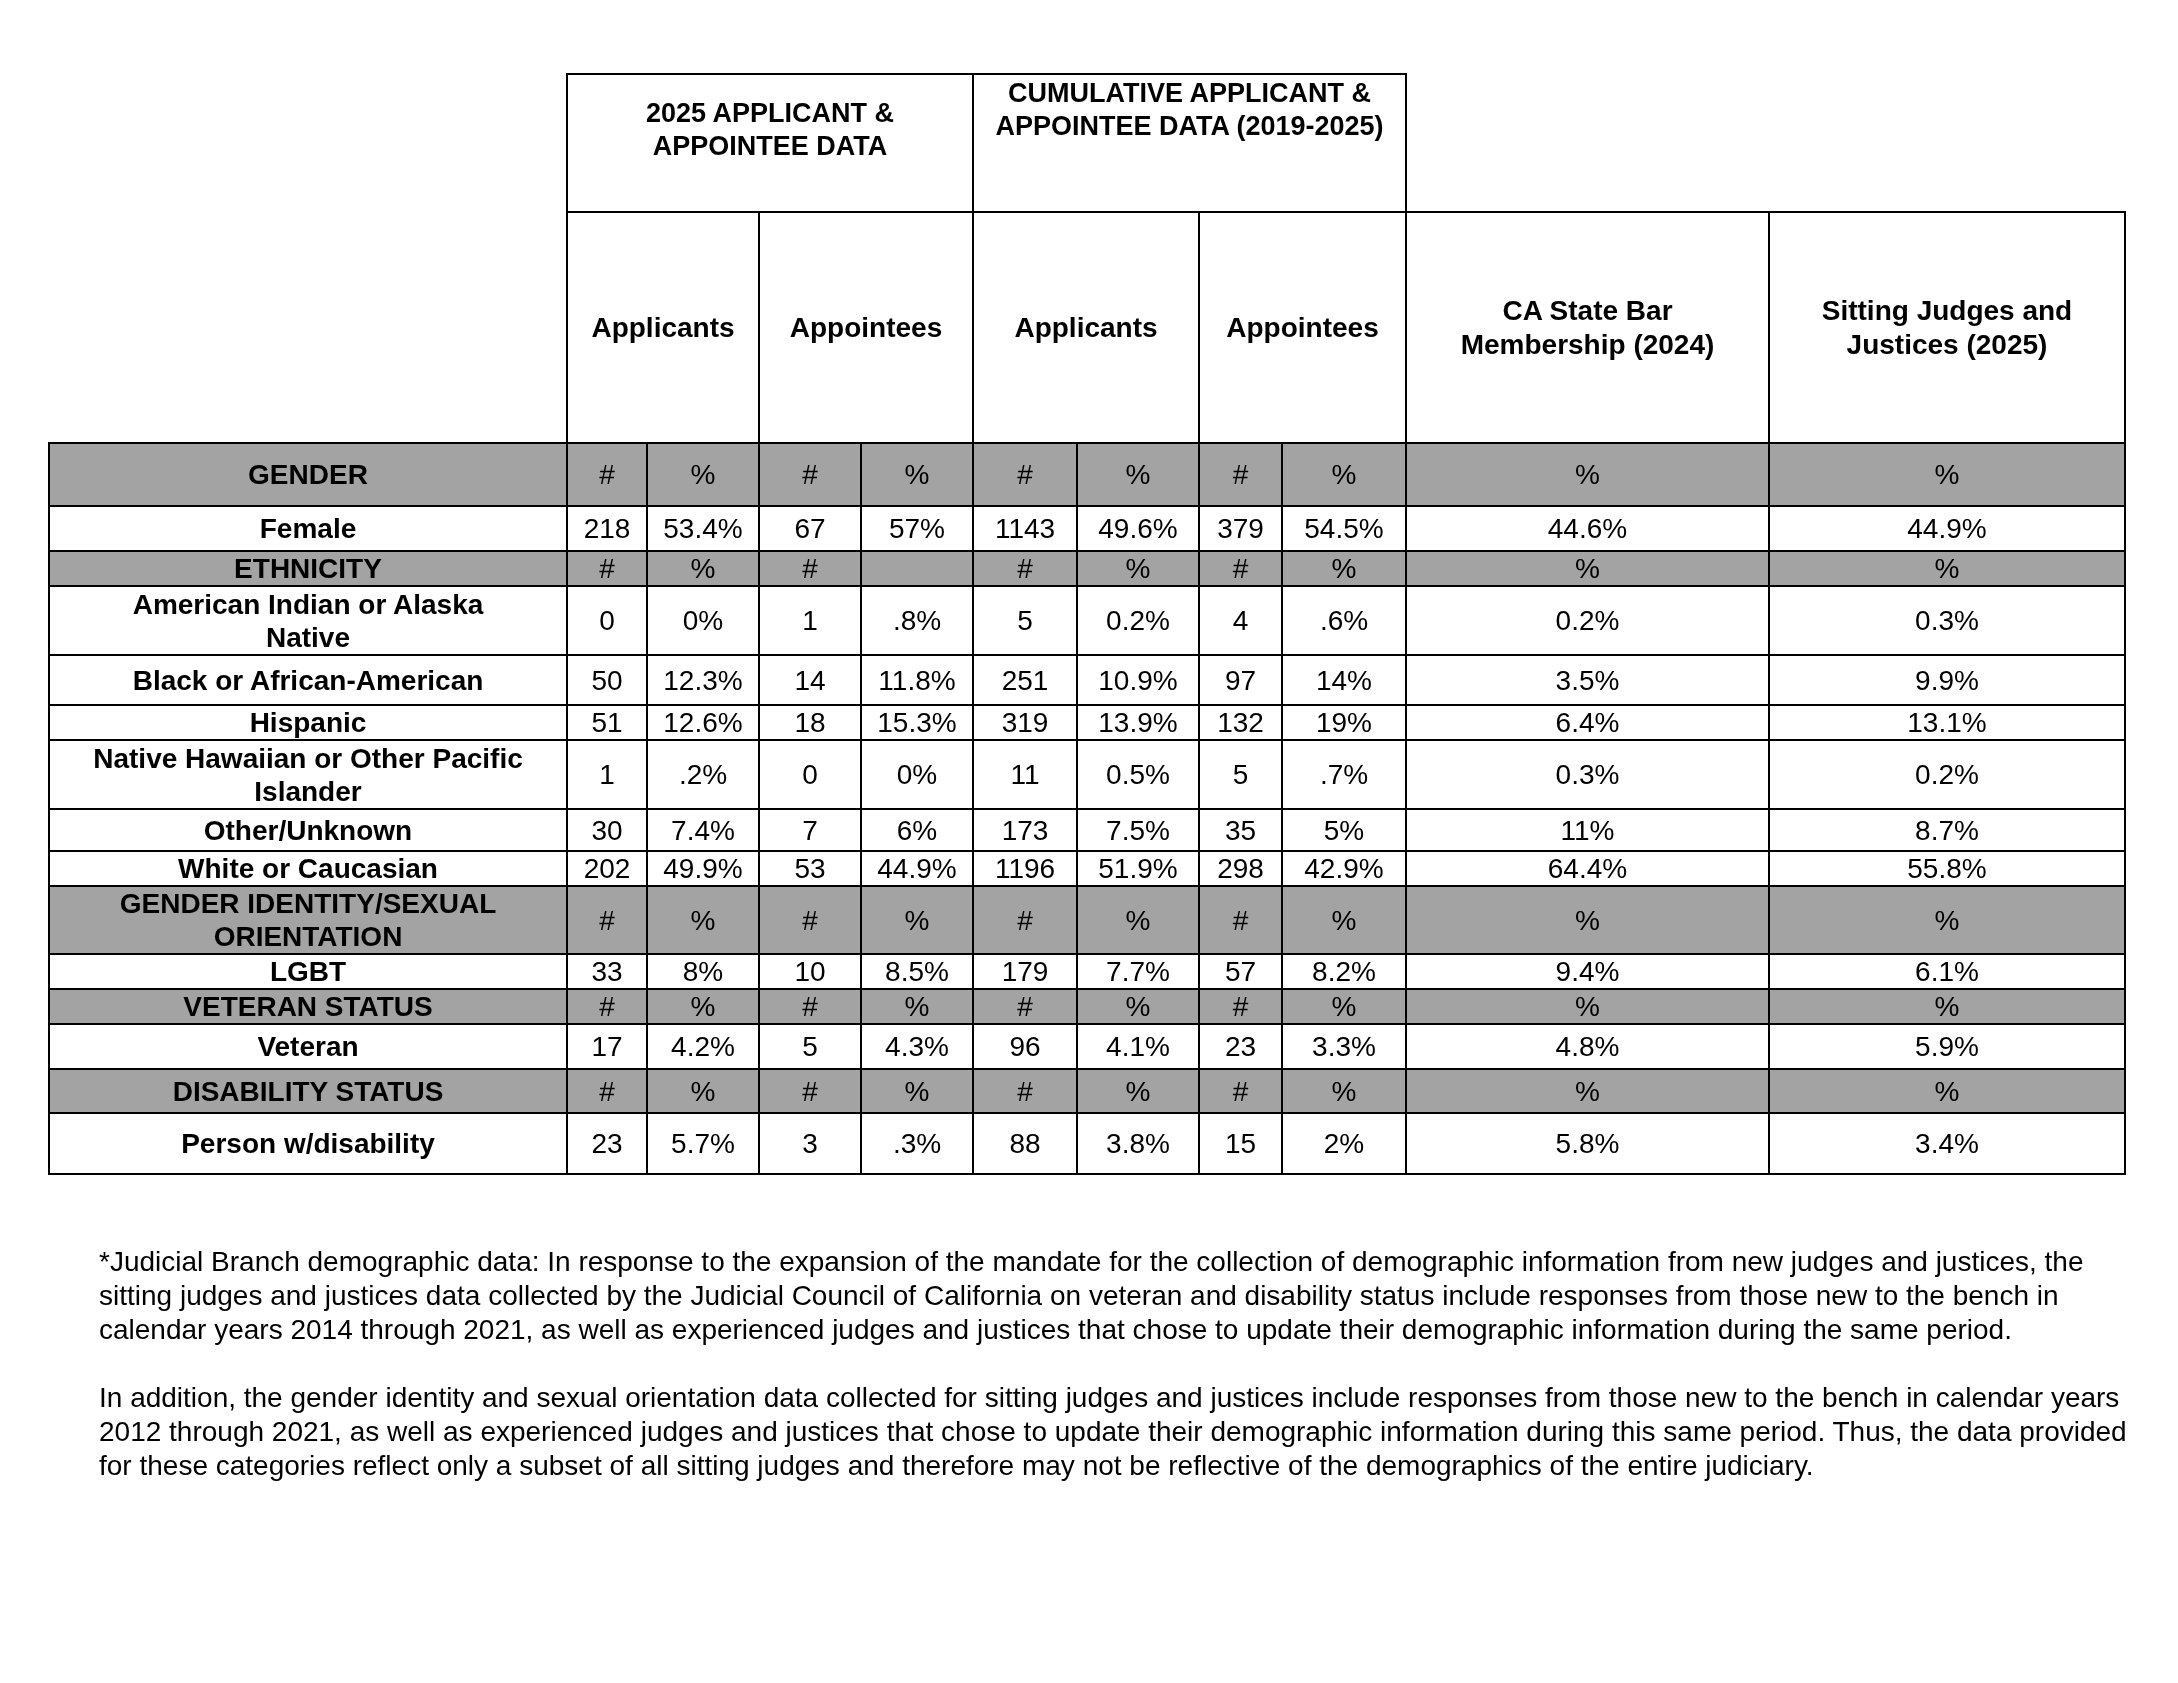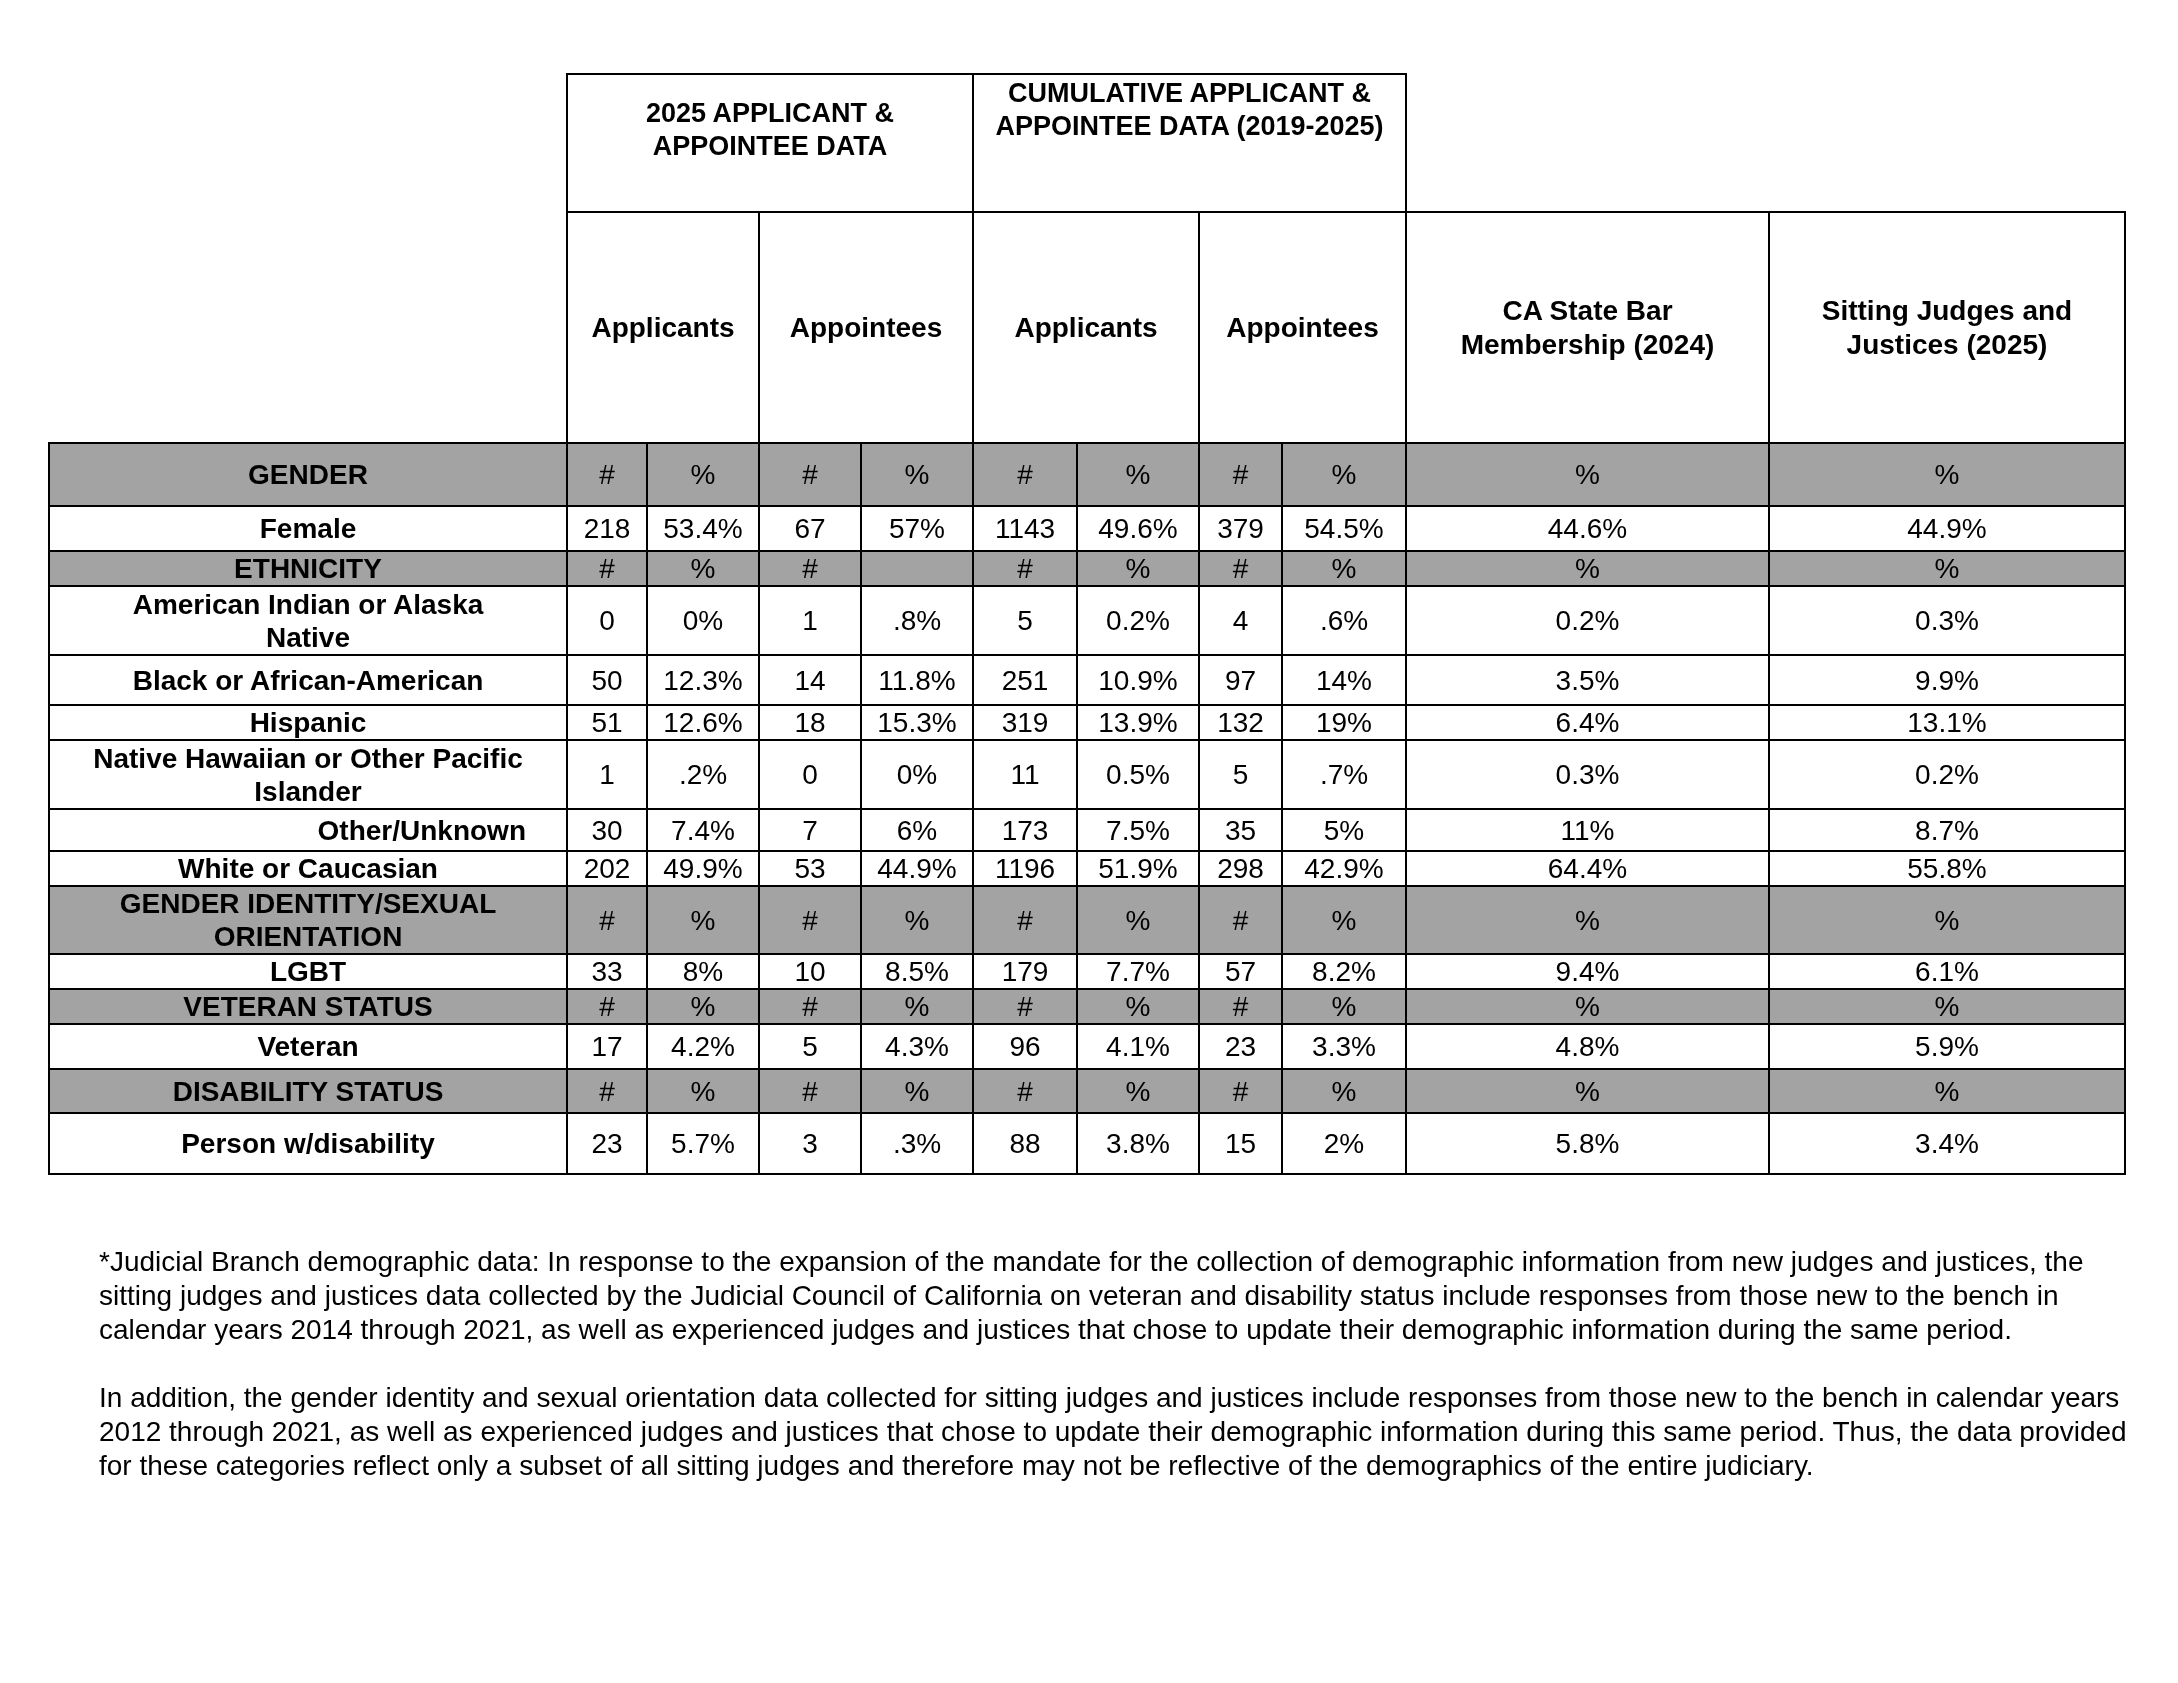--- a/index.html
+++ b/index.html
@@ -169,21 +169,21 @@
           <td>0</td>
           <td>0%</td>
           <td>11</td>
           <td>0.5%</td>
           <td>5</td>
           <td>.7%</td>
           <td>0.3%</td>
           <td>0.2%</td>
         </tr>
         <tr style="height: 42px;">
-          <td class="label" style="padding-left: 40px; padding-right: 40px; text-align: right;">Other/Unknown</td>
+          <td class="label" style="padding-left: 40px; padding-right: 40px;">Other/Unknown</td>
           <td>30</td>
           <td>7.4%</td>
           <td>7</td>
           <td>6%</td>
           <td>173</td>
           <td>7.5%</td>
           <td>35</td>
           <td>5%</td>
           <td>11%</td>
           <td>8.7%</td>

